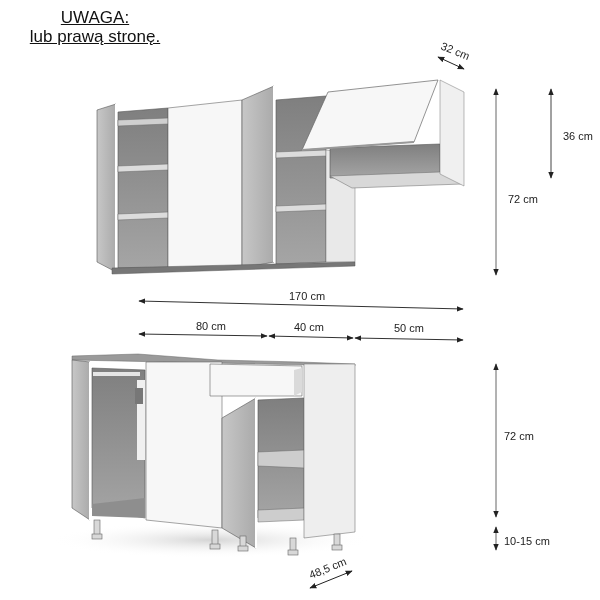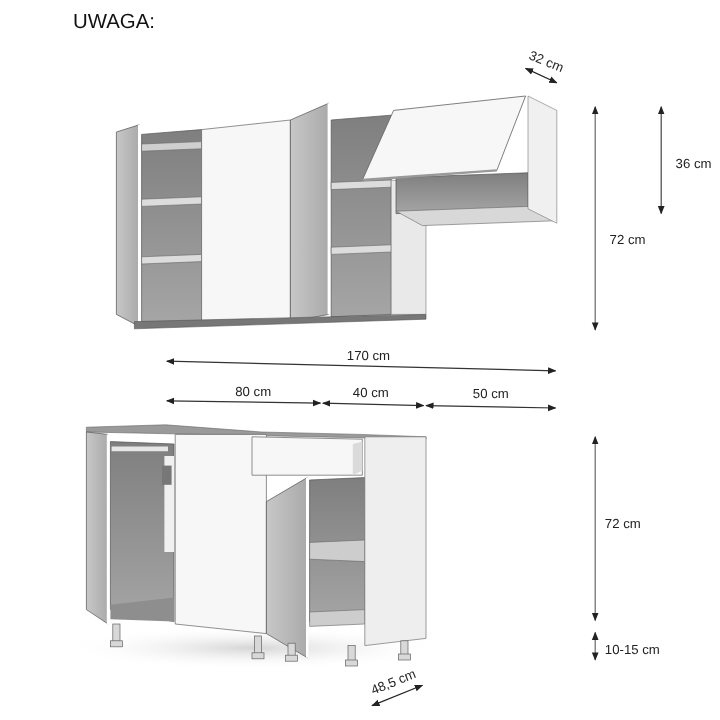--- a/index.html
+++ b/index.html
@@ -1,28 +1,29 @@
 <!DOCTYPE html>
 <html><head>
 <meta charset="utf-8">
 <style>
   html, body { margin: 0; padding: 0; background: #ffffff; }
   body { width: 600px; height: 600px; position: relative; overflow: hidden;
          font-family: "Liberation Sans", sans-serif; color: #111; }
   .note { position: absolute; left: 0; top: 8px; width: 190px; text-align: center;
-          font-size: 17px; line-height: 19px; color: #111; }
+          font-size: 17px; line-height: 19px; color: #111; text-decoration: underline; }
   .note div { white-space: nowrap; }
   svg { position: absolute; left: 0; top: 0; }
   .lbl { font-family: "Liberation Sans", sans-serif; font-size: 11px; fill: #222; }
 </style>
 </head>
 <body>
 
 <div class="note">
   <div>UWAGA:</div>
+  <div>lub prawą stronę.</div>
 </div>
 
 <svg width="600" height="600" viewBox="0 0 600 600">
   <defs>
     <marker id="ah" viewBox="0 0 10 10" refX="9" refY="5" markerWidth="7" markerHeight="7" orient="auto-start-reverse">
       <path d="M0,1 L10,5 L0,9 z" fill="#222"></path>
     </marker>
     <linearGradient id="inner" x1="0" y1="0" x2="0" y2="1">
       <stop offset="0" stop-color="#7f7f7f"></stop>
       <stop offset="1" stop-color="#a5a5a5"></stop>

